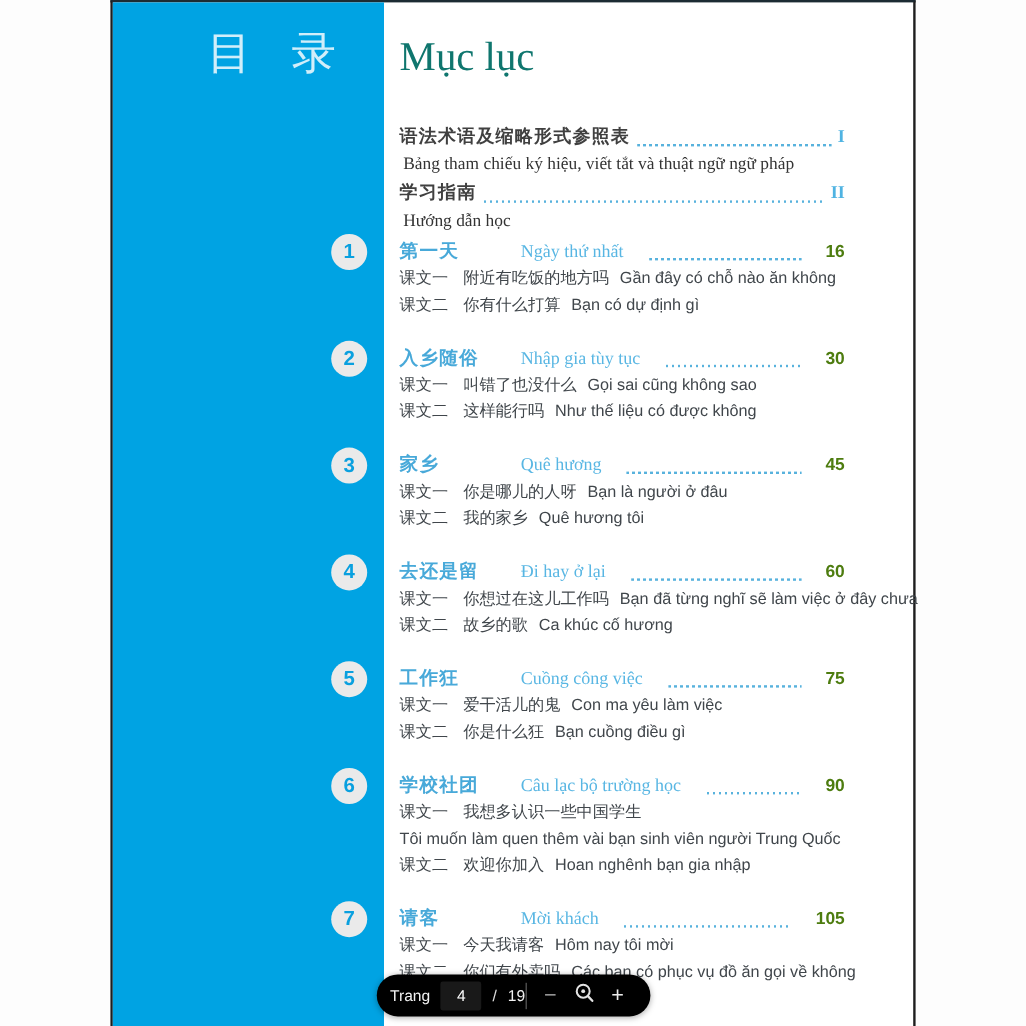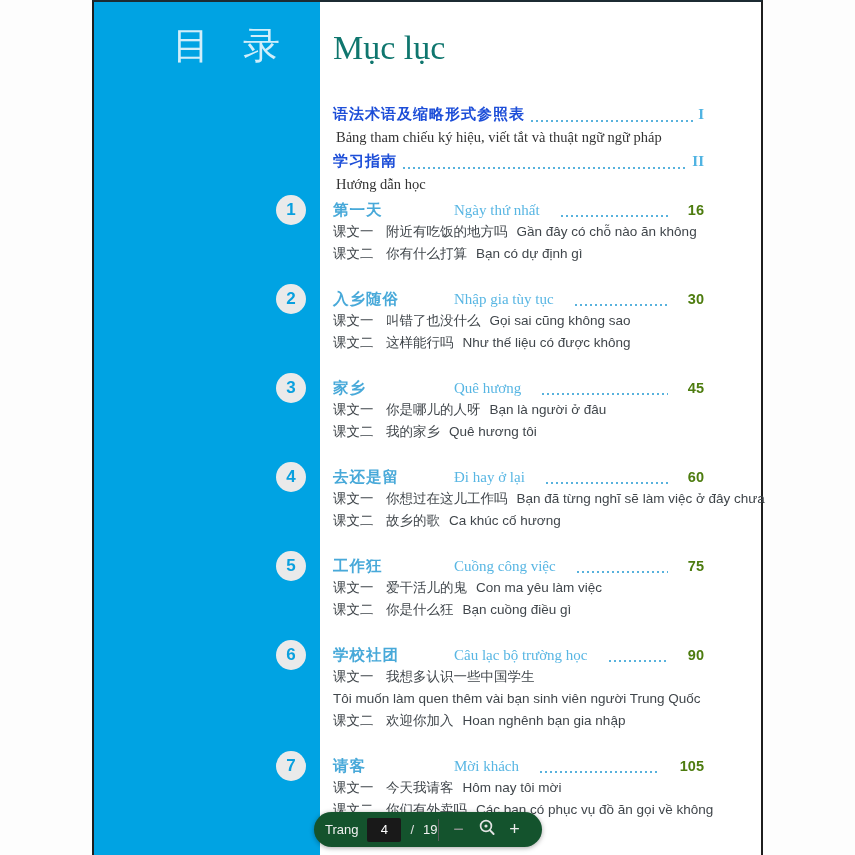--- a/index.html
+++ b/index.html
@@ -26,50 +26,50 @@
   .content{
     position:absolute;left:239px;top:0;width:371px;
   }
   .doc-title{
     margin:26px 0 0 0;
     font-family:"Liberation Serif","DejaVu Serif",serif;
     font-size:34px;line-height:40px;font-weight:normal;color:#0f766e;
   }
   .front-matter{margin-top:34px;}
   .fm-head{display:flex;align-items:baseline;line-height:23px;}
-  .fm-zh{font-size:15px;font-weight:bold;color:#1d4ed8;letter-spacing:1px;white-space:nowrap;}
+  .fm-zh{font-size:15px;font-weight:bold;color:#404040;letter-spacing:1px;white-space:nowrap;}
   .fm-page{font-family:"Liberation Serif",serif;font-size:15px;font-weight:bold;color:#4FB3E2;}
   .fm-sub{
     font-family:"Liberation Serif","DejaVu Serif",serif;
     font-size:14.5px;color:#333;line-height:23px;padding-left:3px;white-space:nowrap;
   }
   .chapters{margin-top:3px;}
   .chapter{position:relative;margin-top:23px;}
   .chapter:first-child{margin-top:3px;}
   .badge{
     position:absolute;left:-57px;top:-4px;width:30px;height:30px;border-radius:50%;
     background:#EAEAEA;color:#09A0DF;font-weight:bold;font-size:17px;
     line-height:30px;text-align:center;
   }
   .t-row{display:flex;align-items:baseline;line-height:22px;gap:15px;}
   .t-zh{width:86px;flex-shrink:0;font-size:15.5px;font-weight:bold;color:#48A9D9;letter-spacing:1px;white-space:nowrap;}
-  .t-vi{font-family:"Liberation Serif","DejaVu Serif",serif;font-size:15px;color:#58B6E3;white-space:nowrap;margin-left:20px;}
+  .t-vi{font-family:"Liberation Serif","DejaVu Serif",serif;font-size:15px;color:#58B6E3;white-space:nowrap;}
   .dots{
     flex:1;height:2px;margin:0 5px 4px 6px;align-self:flex-end;
     background:repeating-linear-gradient(to right,#58B2DD 0 2px,transparent 2px 5px);
   }
   .t-page{font-size:14.5px;font-weight:bold;color:#4d7c0f;white-space:nowrap;}
   .lesson{display:flex;line-height:22px;font-size:13.5px;color:#40464b;white-space:nowrap;}
   .l-label{width:41px;margin-right:12px;flex-shrink:0;}
   .l-zh{}
   .l-vi{font-family:Liberation Sans, sans-serif;margin-left:9px;font-size:13.5px;}
   .l-vi.flush{margin-left:0;}
   .toolbar{
     position:absolute;left:314px;top:812px;width:228px;height:35px;
-    background:#14532d;border-radius:18px;box-shadow:0 1px 5px rgba(0,0,0,0.35);
+    background:#000000;border-radius:18px;box-shadow:0 1px 5px rgba(0,0,0,0.35);
     display:flex;align-items:center;box-sizing:border-box;padding:0 11px;
     color:#f1f1f1;font-size:13px;
   }
   .tb-label{margin-right:9px;}
   .tb-input{
     width:30px;height:22px;background:#191919;border:none;border-radius:2px;
     color:#ffffff;text-align:center;font-size:13px;margin-right:9px;
     font-family:"Liberation Sans",sans-serif;
   }
   .tb-sep{margin-right:9px;color:#e0e0e0;}

